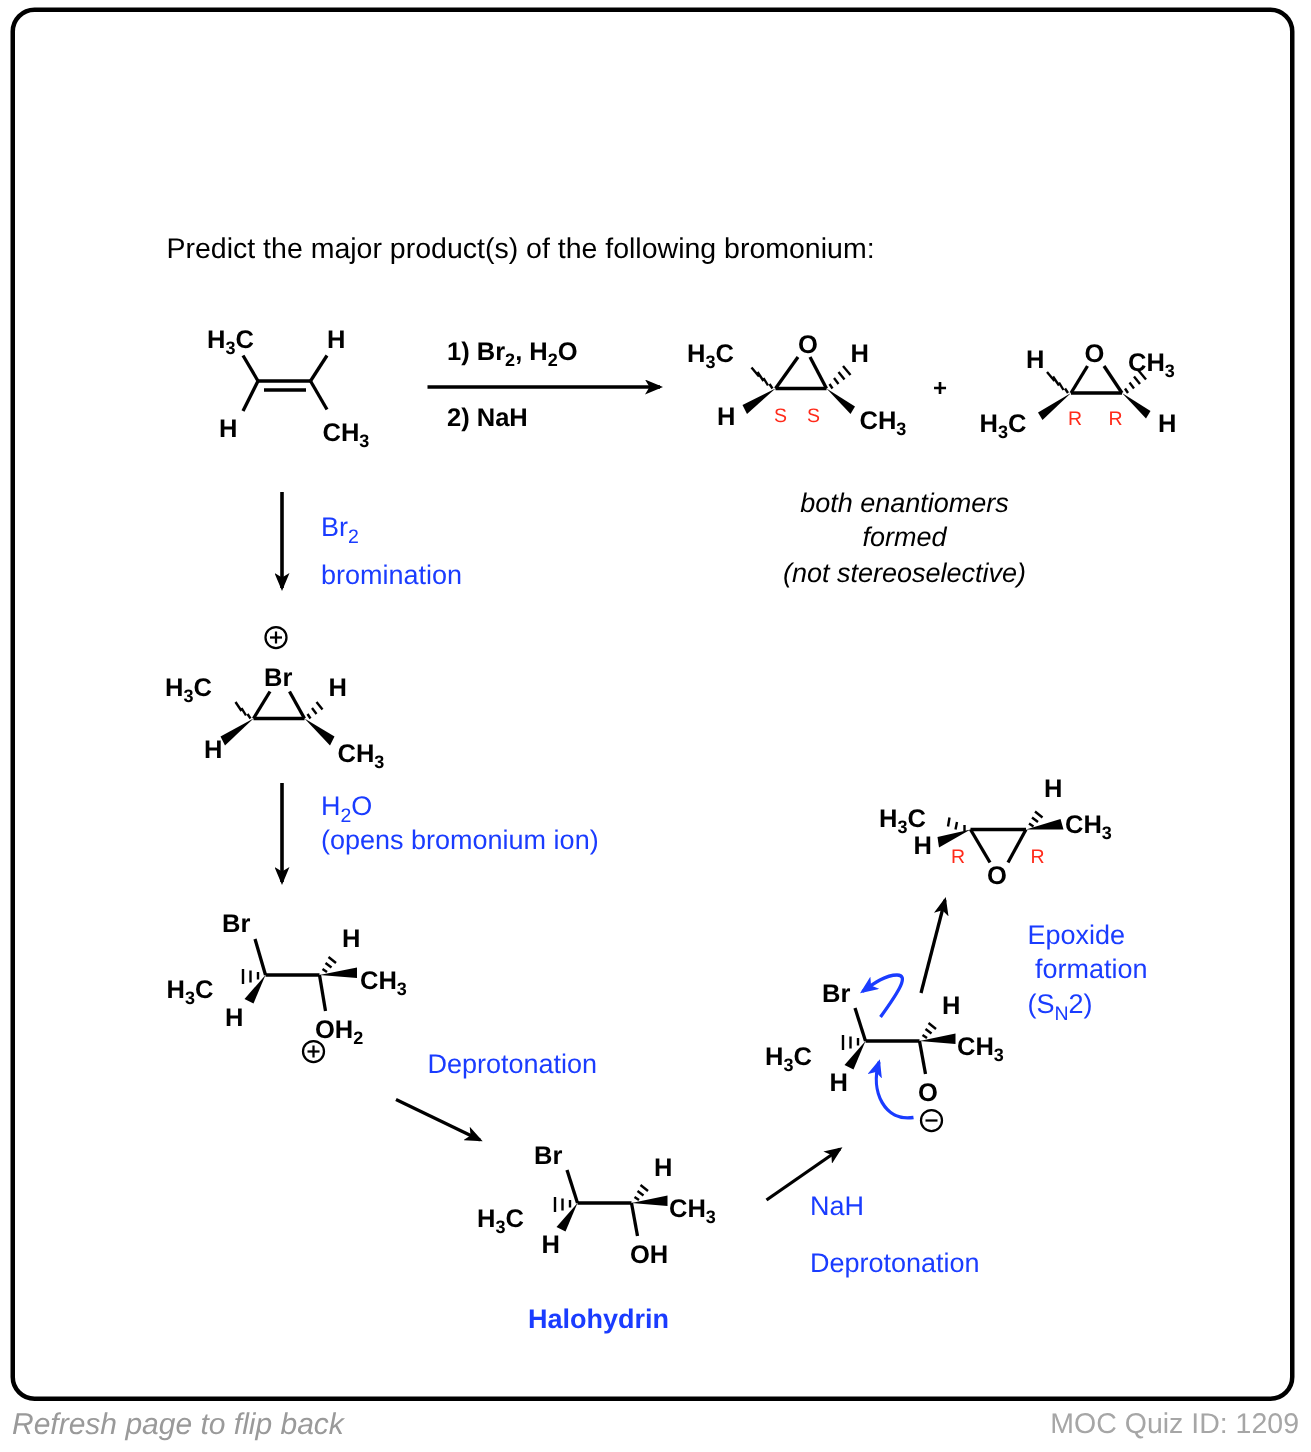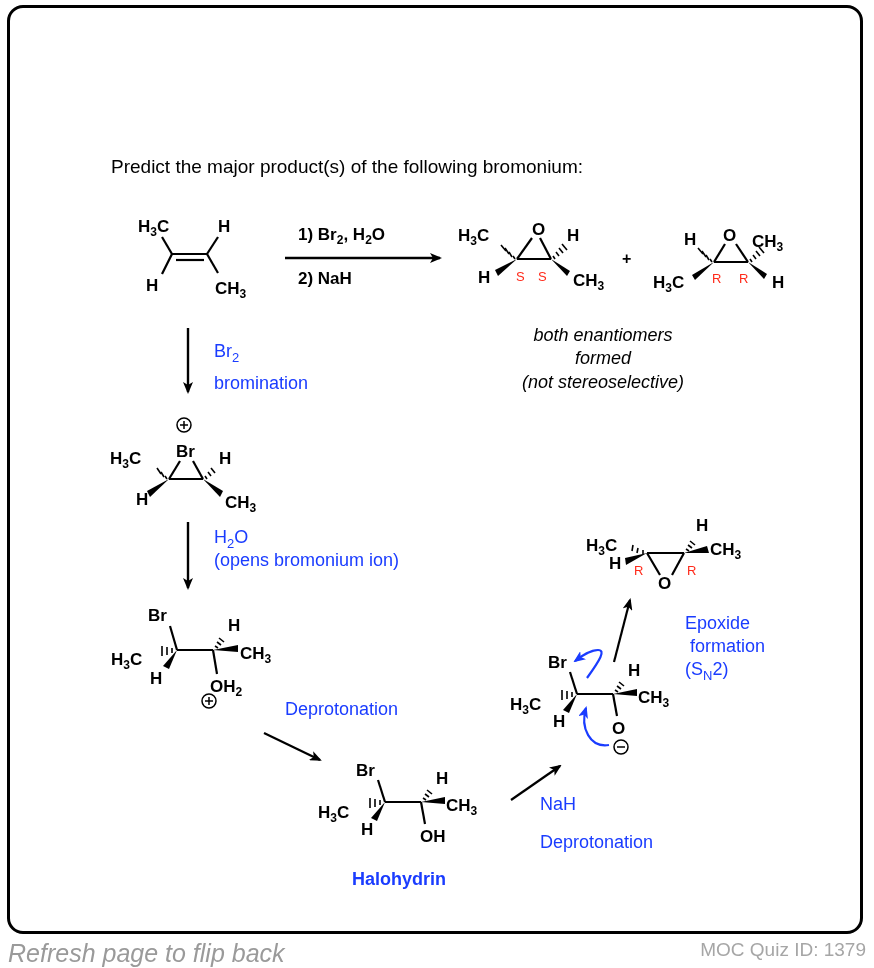--- a/index.html
+++ b/index.html
@@ -1,20 +1,20 @@
 <!DOCTYPE html>
 <html><head>
 <meta charset="utf-8">
 <style>
   html, body { margin: 0; padding: 0; background: #ffffff; }
   body { width: 874px; height: 968px; position: relative; overflow: hidden; font-family: "Liberation Sans", sans-serif; }
   .card { position: absolute; left: 7px; top: 5px; width: 856px; height: 929px; border: 3px solid #000; border-radius: 16px; box-sizing: border-box; background: #fff; }
   .question { position: absolute; left: 111px; top: 156px; font-size: 19px; color: #000; }
   svg.scheme { position: absolute; left: 0; top: 0; }
-  .footer-left { position: absolute; left: 8px; top: 939px; font-size: 25px; color: #9a9a9a; font-style: italic; }
+  .footer-left { position: absolute; left: 8px; top: 939px; font-size: 20px; color: #9a9a9a; font-style: italic; }
   .footer-right { position: absolute; right: 8px; top: 939px; font-size: 19px; color: #a6a6a6; }
   .atom { font-family: "Liberation Sans", sans-serif; font-weight: bold; font-size: 17px; fill: #000; }
   .sub { font-size: 12px; }
   .blue { fill: #1a3cff; font-family: "Liberation Sans", sans-serif; font-size: 18px; }
   .blue-b { fill: #1a3cff; font-family: "Liberation Sans", sans-serif; font-size: 18px; font-weight: bold; }
   .cfg { fill: #ff2a1a; font-family: "Liberation Sans", sans-serif; font-size: 13px; }
   .note { font-family: "Liberation Sans", sans-serif; font-size: 18px; font-style: italic; fill: #000; }
   .reag { font-family: "Liberation Sans", sans-serif; font-size: 17px; font-weight: bold; fill: #000; }
   .bond { stroke: #000; stroke-width: 2.2; fill: none; }
 </style>
@@ -268,13 +268,13 @@
       <line x1="686" y1="549" x2="689" y2="551"></line>
         <line x1="688" y1="545" x2="692" y2="548"></line>
         <line x1="690" y1="541" x2="695" y2="545"></line>
     </g>
     <text class="cfg" x="634" y="575">R</text>
     <text class="cfg" x="687" y="575">R</text>
   </g>
 </svg>
 
 <div class="footer-left">Refresh page to flip back</div>
-<div class="footer-right">MOC Quiz ID: 1379</div>
+<div class="footer-right">MOC Quiz ID: 1209</div>
 
 </body></html>

